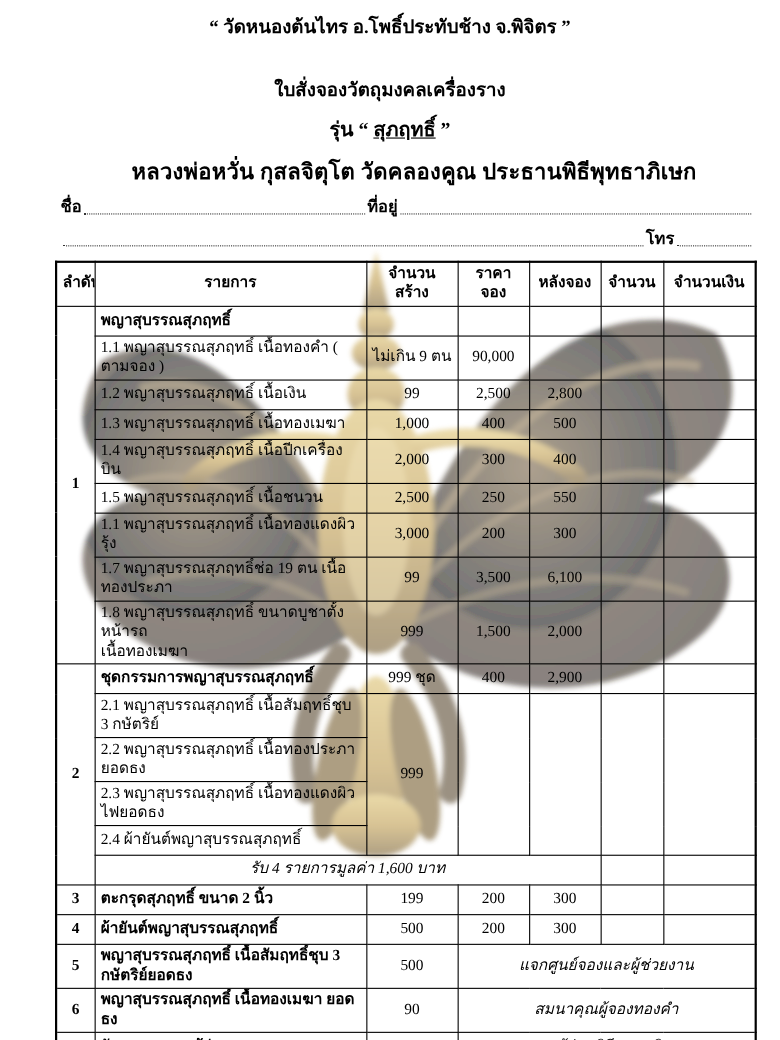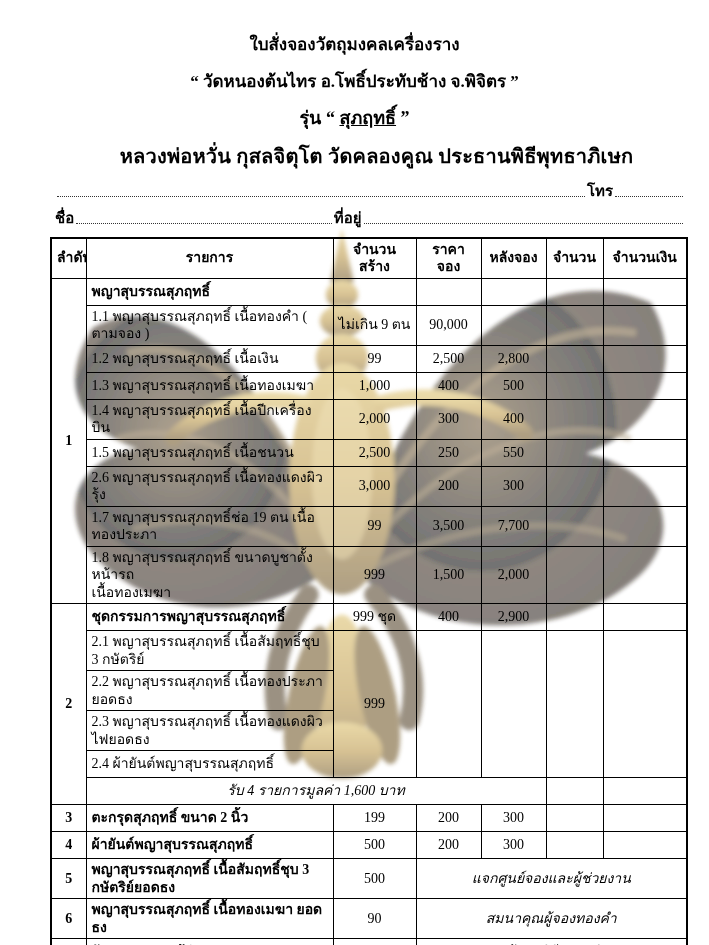--- a/index.html
+++ b/index.html
@@ -93,35 +93,35 @@
         <path d="M285,370 C255,410 245,455 255,495" fill="none" stroke="#4a371f" stroke-width="20" stroke-linecap="round"></path>
       <path d="M350,370 C385,410 395,455 385,495" fill="none" stroke="#4a371f" stroke-width="20" stroke-linecap="round"></path>
 
       <ellipse cx="318" cy="470" rx="26" ry="80" fill="url(#gGold)"></ellipse>
       <ellipse cx="283" cy="470" rx="18" ry="70" fill="#6b501f" transform="rotate(12 283 470)"></ellipse>
       <ellipse cx="353" cy="470" rx="18" ry="70" fill="#6b501f" transform="rotate(-12 353 470)"></ellipse>
       <ellipse cx="318" cy="525" rx="40" ry="28" fill="url(#gGold)"></ellipse>
     </g>
   </svg>
 
+  <div class="hdr hdr-line2">“ วัดหนองต้นไทร อ.โพธิ์ประทับช้าง  จ.พิจิตร ”</div>
   <div class="hdr hdr-line1">ใบสั่งจองวัตถุมงคลเครื่องราง</div>
-  <div class="hdr hdr-line2">“ วัดหนองต้นไทร อ.โพธิ์ประทับช้าง  จ.พิจิตร ”</div>
   <div class="hdr hdr-line3"><span>รุ่น “ </span><span class="edition-name">สุภฤทธิ์</span><span> ”</span></div>
   <div class="hdr hdr-line4">หลวงพ่อหวั่น  กุสลจิตุโต  วัดคลองคูณ ประธานพิธีพุทธาภิเษก</div>
 
-  <div class="fillrow fillrow2">
-    <span class="dots"></span>
-    <span>โทร</span>
-    <span class="dots short"></span>
-  </div>
   <div class="fillrow">
     <span>ชื่อ</span>
     <span class="dots"></span>
     <span>ที่อยู่</span>
     <span class="dots addr"></span>
+  </div>
+  <div class="fillrow fillrow2">
+    <span class="dots"></span>
+    <span>โทร</span>
+    <span class="dots short"></span>
   </div>
 
   <table class="order">
     <colgroup>
       <col style="width:35px">
         <col style="width:247px">
         <col style="width:83px">
       <col style="width:65px">
         <col style="width:65px">
         <col style="width:57px">
@@ -182,32 +182,32 @@
         </tr>
         <tr>
           <td class="item">1.5 พญาสุบรรณสุภฤทธิ์  เนื้อชนวน</td>
           <td class="num">2,500</td>
           <td class="num">250</td>
           <td class="num">550</td>
           <td class="num"></td>
           <td class="num"></td>
         </tr>
         <tr>
-          <td class="item">2.6 พญาสุบรรณสุภฤทธิ์  เนื้อทองแดงผิวรุ้ง</td>
+          <td class="item">1.1 พญาสุบรรณสุภฤทธิ์  เนื้อทองแดงผิวรุ้ง</td>
           <td class="num">3,000</td>
           <td class="num">200</td>
           <td class="num">300</td>
           <td class="num"></td>
           <td class="num"></td>
         </tr>
         <tr>
           <td class="item">1.7 พญาสุบรรณสุภฤทธิ์ช่อ 19 ตน เนื้อทองประภา</td>
           <td class="num">99</td>
           <td class="num">3,500</td>
-          <td class="num">7,700</td>
+          <td class="num">6,100</td>
           <td class="num"></td>
           <td class="num"></td>
         </tr>
         <tr>
           <td class="item pre">1.8 พญาสุบรรณสุภฤทธิ์  ขนาดบูชาตั้งหน้ารถ
 เนื้อทองเมฆา</td>
           <td class="num top">999</td>
           <td class="num top">1,500</td>
           <td class="num top">2,000</td>
           <td class="num"></td>

